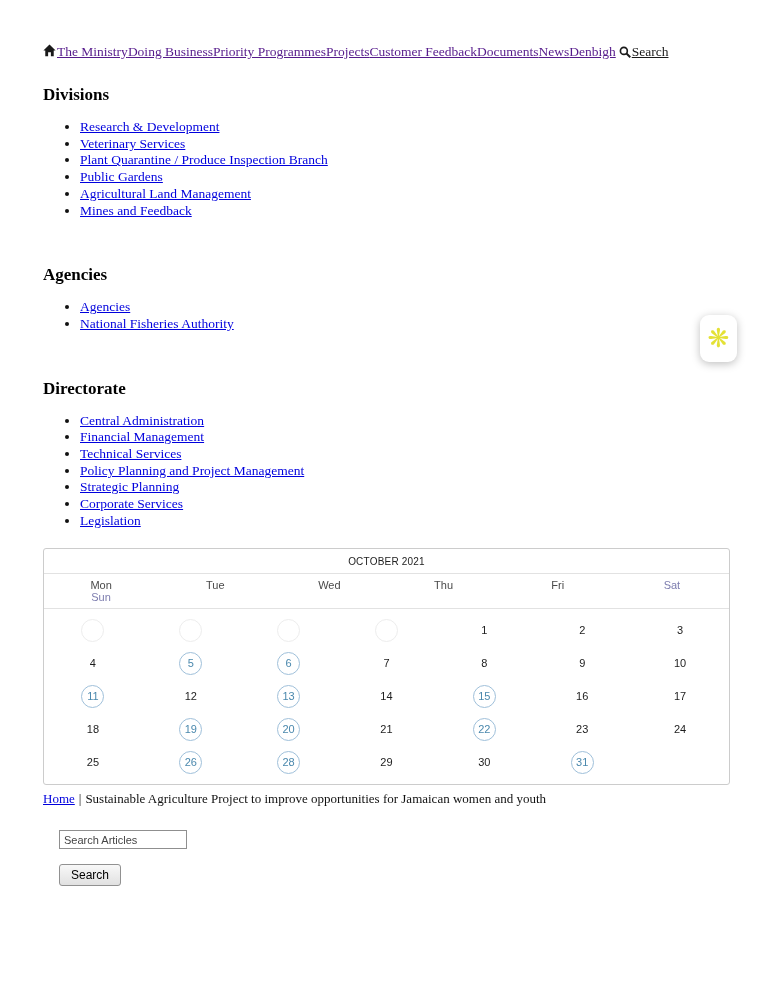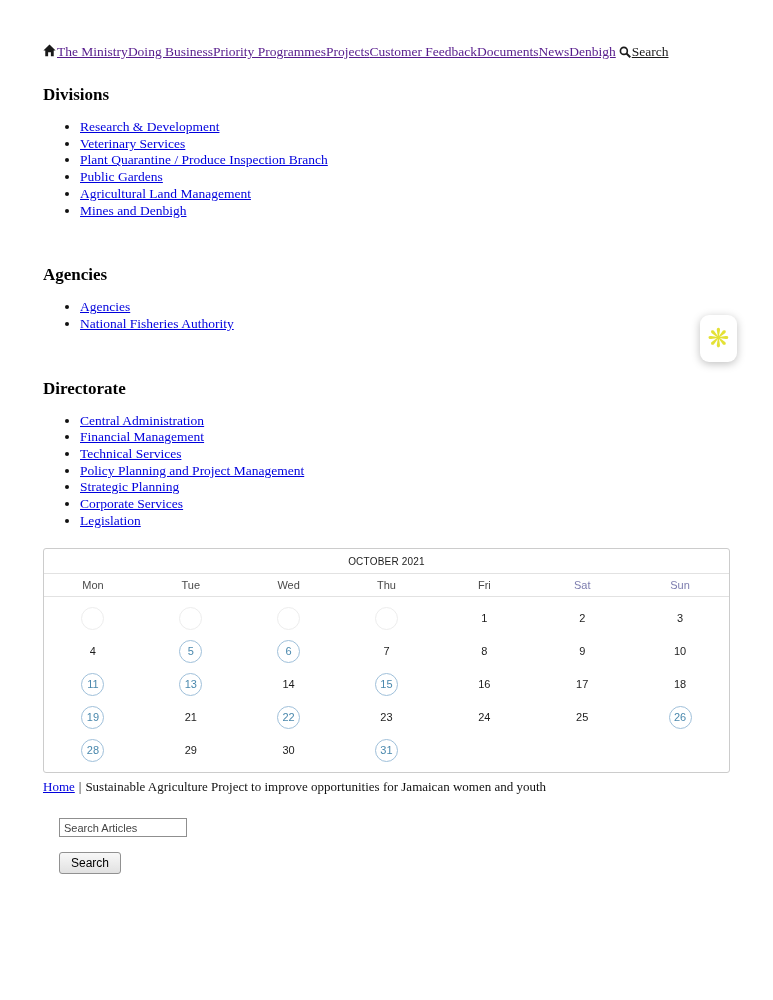--- a/index.html
+++ b/index.html
@@ -37,21 +37,21 @@
   
   .calendar{
     margin-top:18px;border:1px solid #ccc;border-radius:3px;background:#fff;
     font-family:"Liberation Sans", sans-serif;
   }
   .cal-title{
     text-align:center;font-size:10px;color:#222;padding:7px 0 6px;
     border-bottom:1px solid #e2e2e2;letter-spacing:.2px;
   }
   .cal-days{
-    display:grid;grid-template-columns:repeat(7,1fr);
+    display:grid;grid-template-columns:repeat(6,1fr);
     padding:5px 0;border-bottom:1px solid #e2e2e2;
   }
   .cal-day-name{text-align:center;font-size:11px;color:#4a4a4a;}
   .cal-day-name.weekend{color:var(--weekend-header);}
   .cal-grid{display:grid;grid-template-columns:repeat(7,1fr);padding:5px 0;}
   .cal-cell{height:33px;display:flex;align-items:center;justify-content:center;}
   .date-circle{
     width:23px;height:23px;border-radius:50%;border:1px solid transparent;
     display:flex;align-items:center;justify-content:center;
     font-size:11px;color:#1c1c1c;background:#fff;
@@ -102,21 +102,21 @@
 
   <div id="sections">
       <div>
         <h2 class="section-heading">Divisions</h2>
         <ul class="section-list">
           <li><a>Research &amp; Development</a></li>
           <li><a>Veterinary Services</a></li>
           <li><a>Plant Quarantine / Produce Inspection Branch</a></li>
           <li><a>Public Gardens</a></li>
           <li><a>Agricultural Land Management</a></li>
-          <li><a>Mines and Denbigh</a></li>
+          <li><a>Mines and Feedback</a></li>
         </ul>
       </div>
       <div>
         <h2 class="section-heading">Agencies</h2>
         <ul class="section-list">
           <li><a>Agencies</a></li>
           <li><a>National Fisheries Authority</a></li>
         </ul>
       </div>
       <div>
@@ -184,39 +184,45 @@
         <div class="cal-cell">
           <div class="date-circle">9</div>
         </div>
         <div class="cal-cell">
           <div class="date-circle">10</div>
         </div>
         <div class="cal-cell">
           <div class="date-circle event">11</div>
         </div>
         <div class="cal-cell">
+          <div class="date-circle">12</div>
+        </div>
+        <div class="cal-cell">
           <div class="date-circle event">13</div>
         </div>
         <div class="cal-cell">
           <div class="date-circle">14</div>
         </div>
         <div class="cal-cell">
           <div class="date-circle event">15</div>
         </div>
         <div class="cal-cell">
           <div class="date-circle">16</div>
         </div>
         <div class="cal-cell">
           <div class="date-circle">17</div>
         </div>
         <div class="cal-cell">
           <div class="date-circle">18</div>
         </div>
         <div class="cal-cell">
           <div class="date-circle event">19</div>
+        </div>
+        <div class="cal-cell">
+          <div class="date-circle event">20</div>
         </div>
         <div class="cal-cell">
           <div class="date-circle">21</div>
         </div>
         <div class="cal-cell">
           <div class="date-circle event">22</div>
         </div>
         <div class="cal-cell">
           <div class="date-circle">23</div>
         </div>

